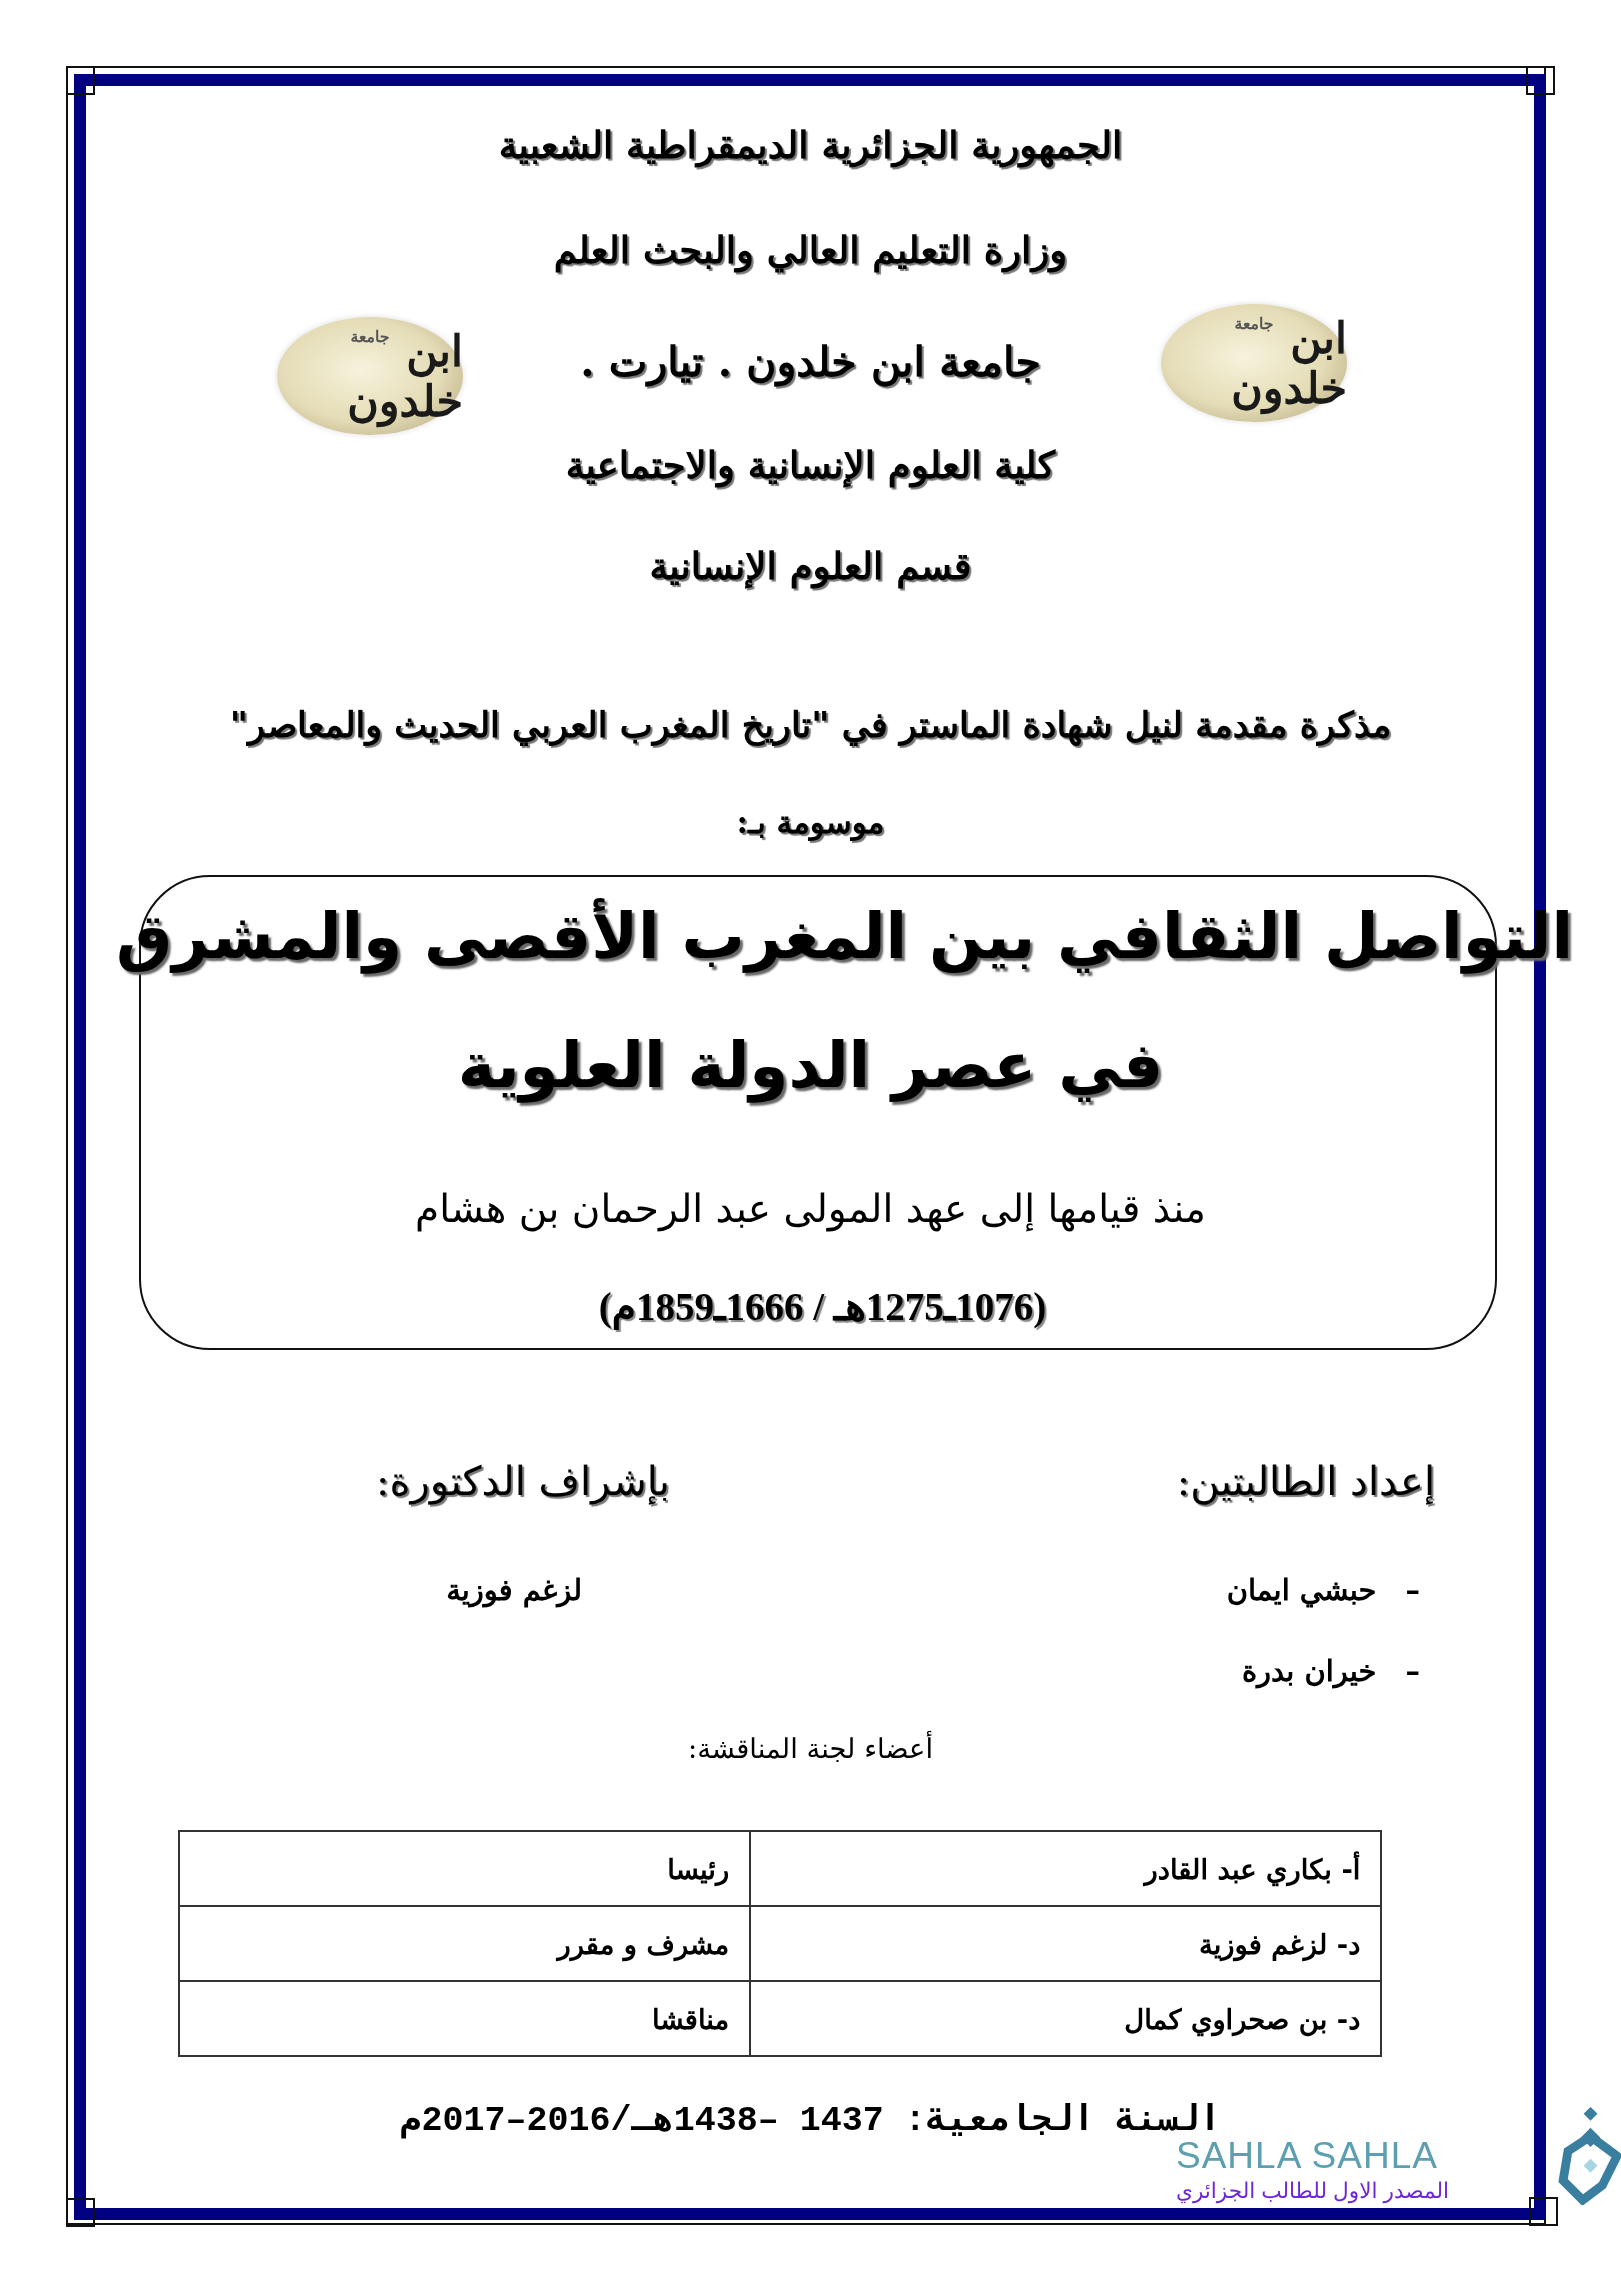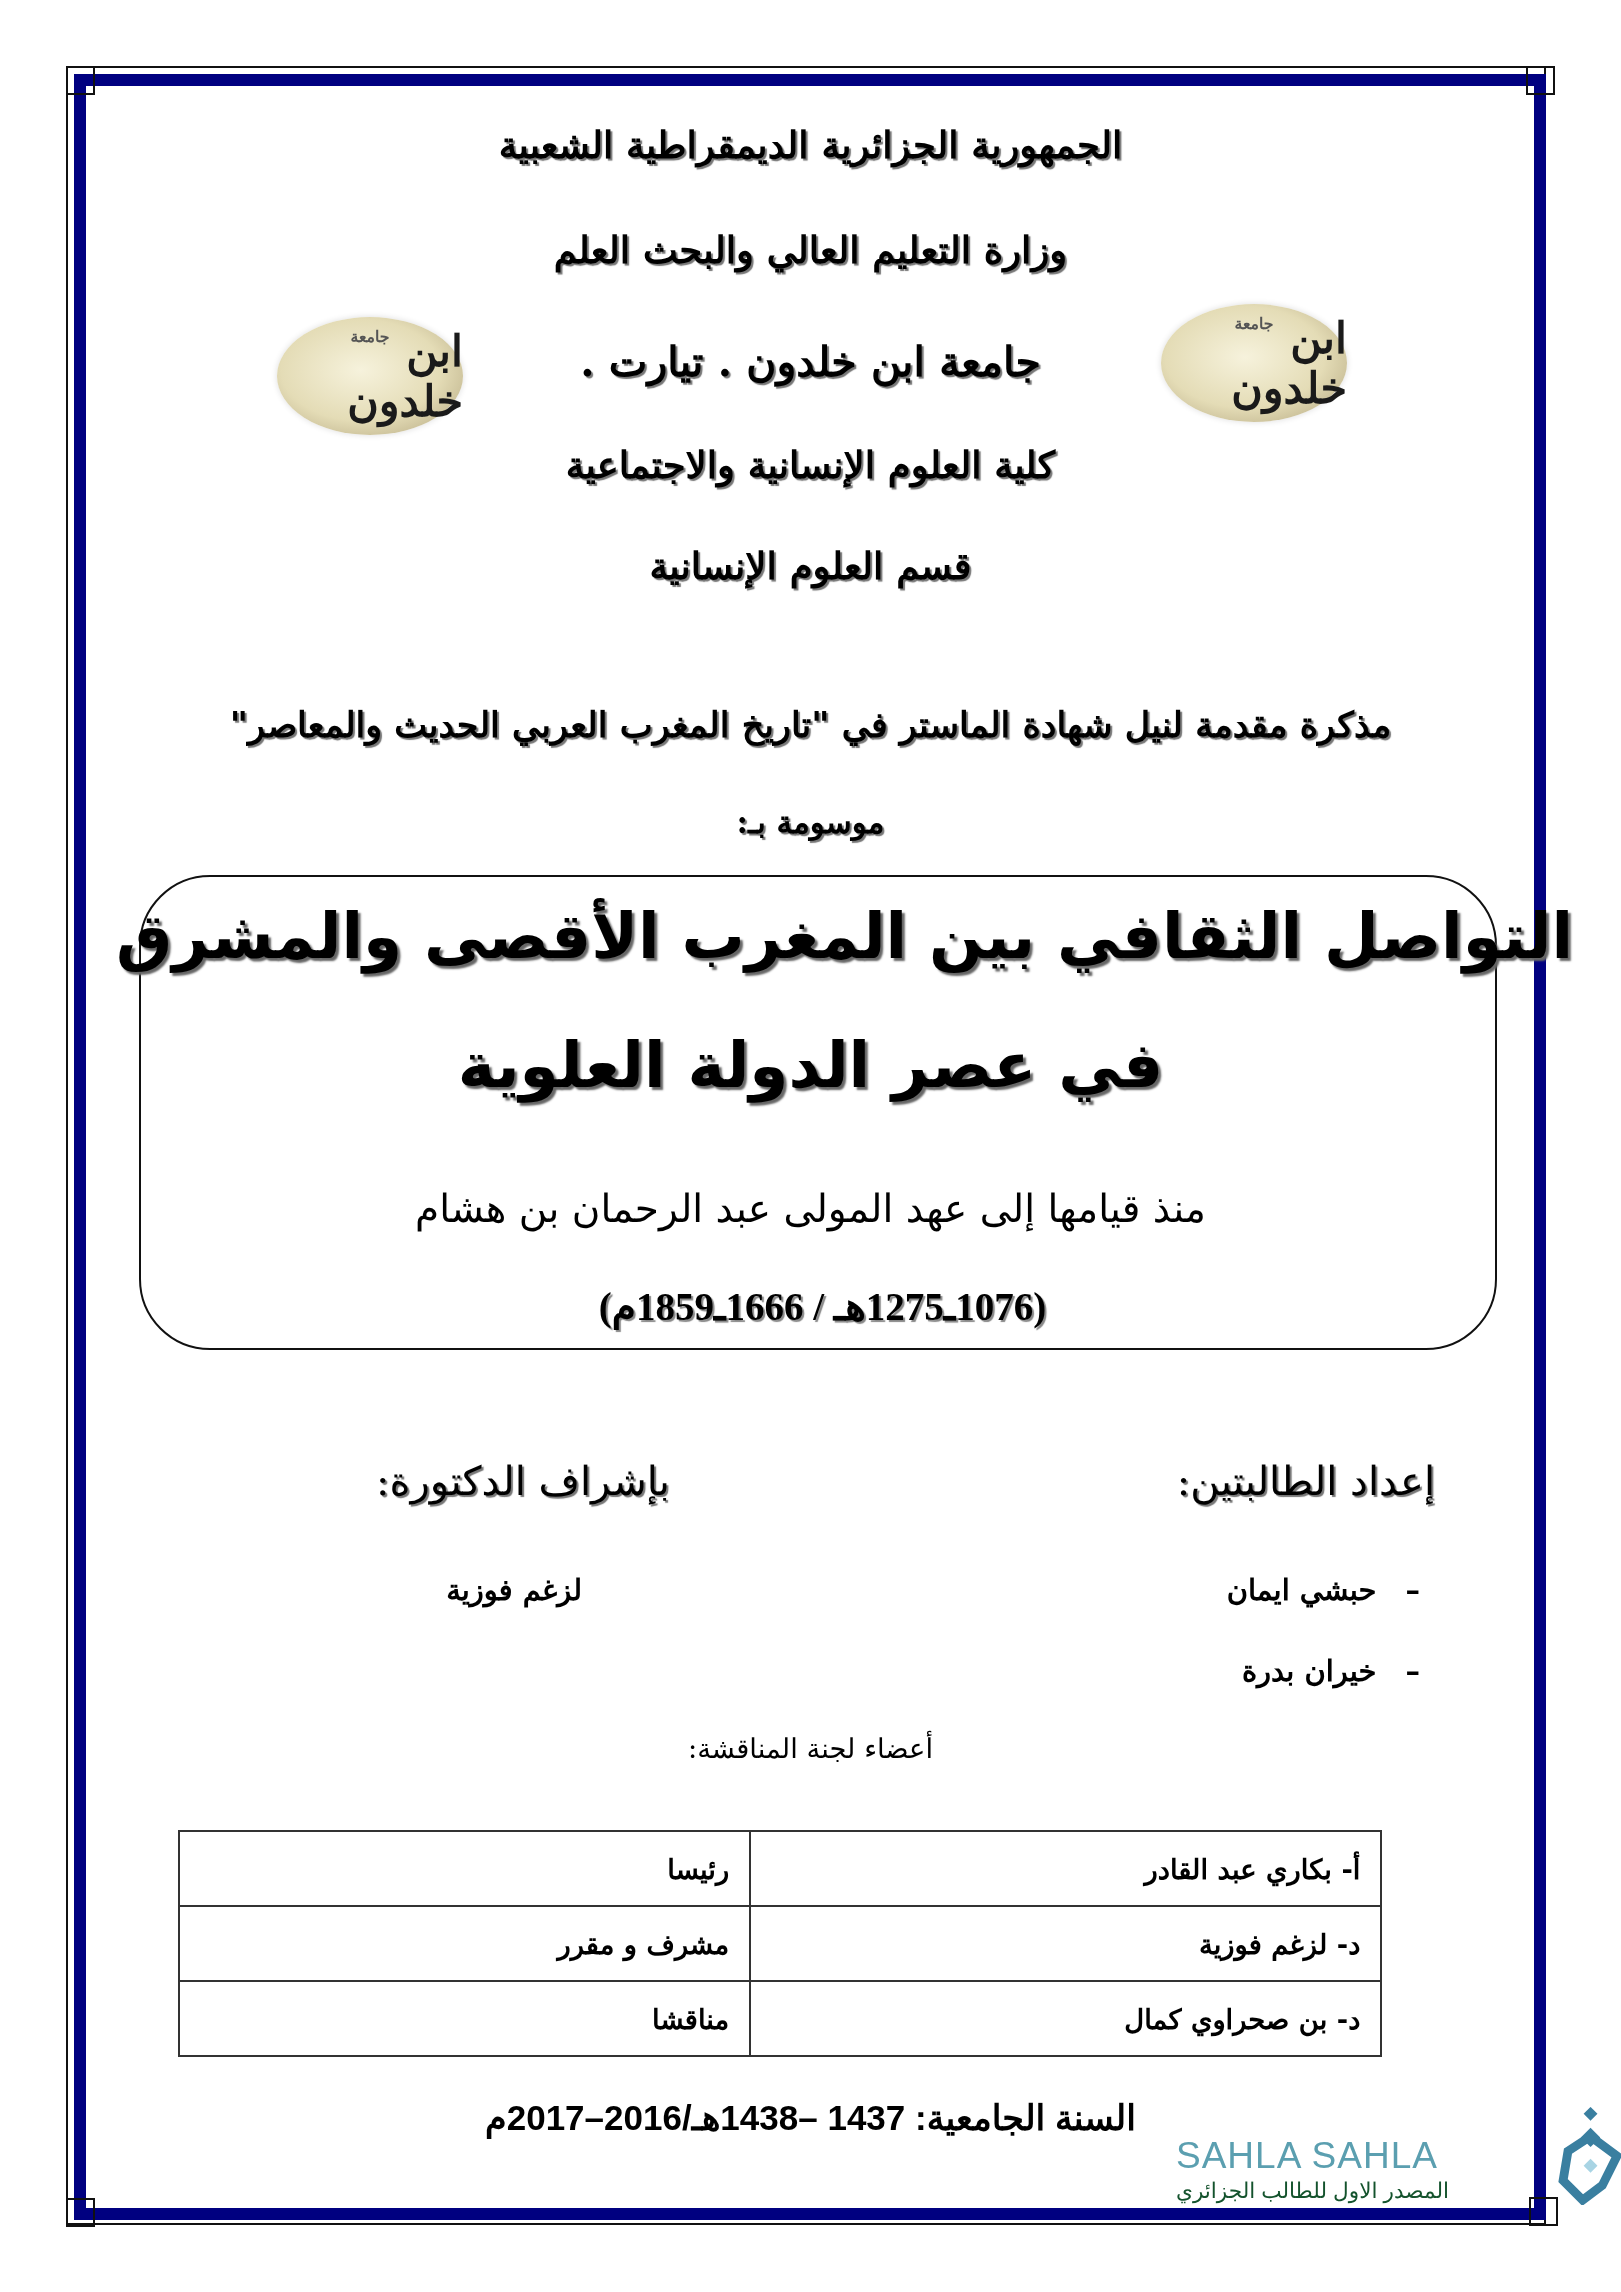--- a/index.html
+++ b/index.html
@@ -26,24 +26,24 @@
   .sub{font-size:39px;font-weight:normal;font-family:"DejaVu Serif",serif;}
   .dates{font-size:39px;font-weight:bold;font-family:"Liberation Serif",serif;text-shadow:2px 2px 1px #888;padding-left:12px;}
   .col-label{position:absolute;direction:rtl;font-weight:normal;font-size:40px;text-shadow:2px 2px 1px #777;}
   .person{position:absolute;direction:rtl;font-size:29px;font-weight:bold;}
   .person .dash{margin-left:29px;}
   .committee-label{position:absolute;left:0;width:1621px;text-align:center;direction:rtl;top:1733px;font-size:27.4px;}
   table.jury{position:absolute;left:178px;top:1830px;width:1204px;border-collapse:collapse;direction:rtl;}
   table.jury td{border:2px solid #333;height:73px;font-size:27.4px;font-weight:bold;padding:0 19.6px;}
   table.jury td.name{width:590px;text-align:right;}
   table.jury td.role{text-align:right;}
-  .year{position:absolute;top:2098px;left:0;width:1621px;text-align:center;direction:rtl;font-size:35px;font-weight:bold;font-family:Liberation Sans, sans-serif;}
+  .year{position:absolute;top:2098px;left:0;width:1621px;text-align:center;direction:rtl;font-size:35px;font-weight:bold;font-family:Liberation Mono, monospace;}
   .wm{position:absolute;left:1176px;top:2137px;color:#5b9fb0;font-family:"Liberation Sans",sans-serif;}
   .wm .en{font-size:37px;letter-spacing:1px;line-height:1;}
-  .wm .ar{font-size:21.6px;direction:rtl;color:#14532d;margin-top:3.9px;}
+  .wm .ar{font-size:21.6px;direction:rtl;color:#6d28d9;margin-top:3.9px;}
   .wm-logo{position:absolute;left:1558px;top:2107px;width:69px;height:98px;}
 </style>
 </head>
 <body>
 
 <div class="page">
 
   <div class="frame-outer"></div>
   <div class="frame-navy"></div>
   <div class="corner c-tl"></div>

